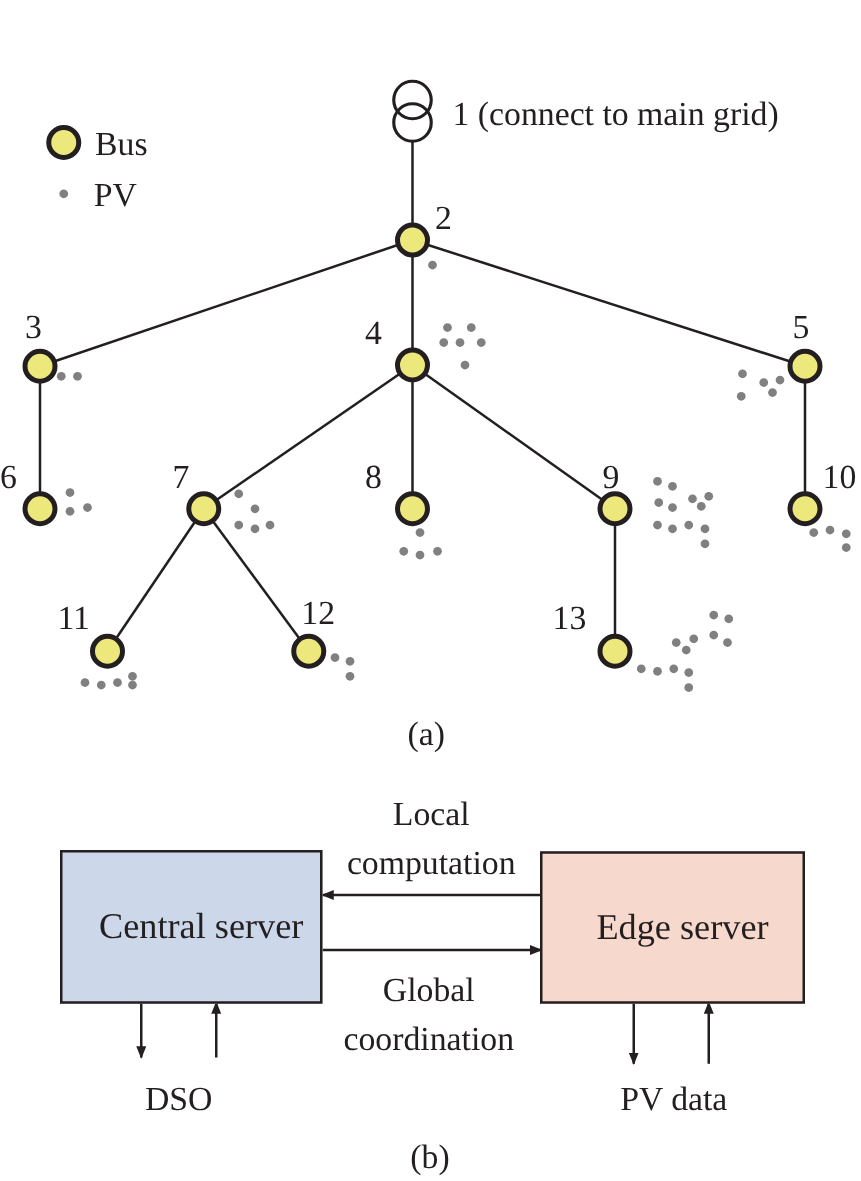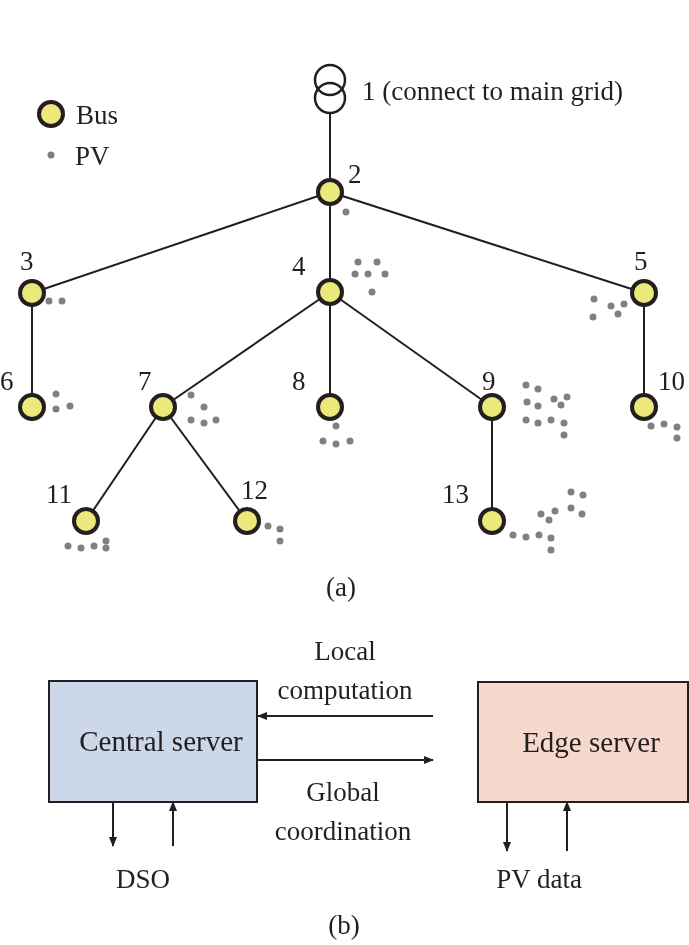--- a/index.html
+++ b/index.html
@@ -150,15 +150,15 @@
   <text class="lbl big" text-anchor="middle" x="343" y="801">Global</text>
   <text class="lbl big" text-anchor="middle" x="343" y="840">coordination</text>
   <text class="lbl big" text-anchor="middle" x="143" y="888">DSO</text>
   <text class="lbl big" text-anchor="middle" x="539" y="888">PV data</text>
   <text class="lbl big" text-anchor="middle" x="344" y="934">(b)</text>
 </svg>
 
 <div class="box" style="left:48px; top:680px; width:210px; height:123px; background:#ccd7ea;">
   <span>Central server</span>
 </div>
-<div class="box" style="left:432px; top:681px; width:212px; height:122px; background:#f6d9cc;margin-left:45px;">
+<div class="box" style="left:432px; top:681px; width:212px; height:122px; background:#f6d9cc;">
   <span>Edge server</span>
 </div>
 
 </body></html>

